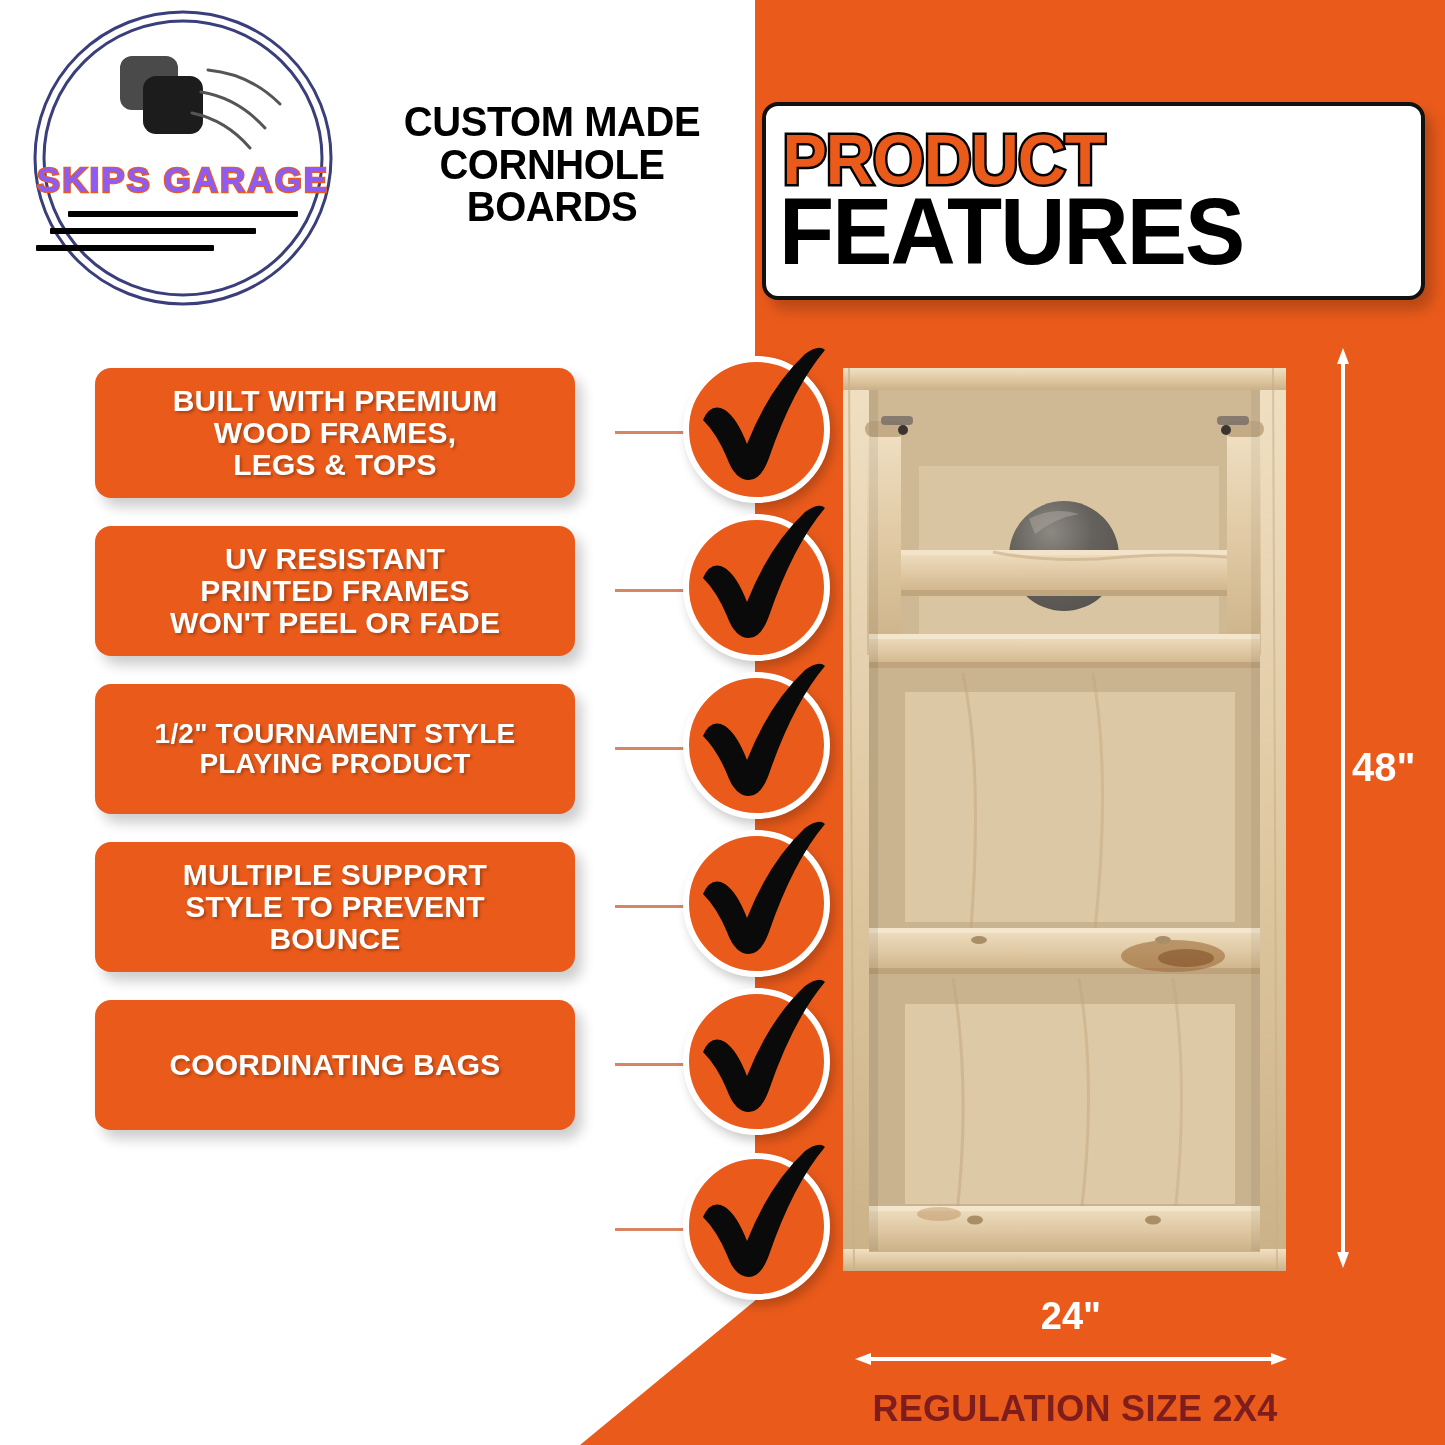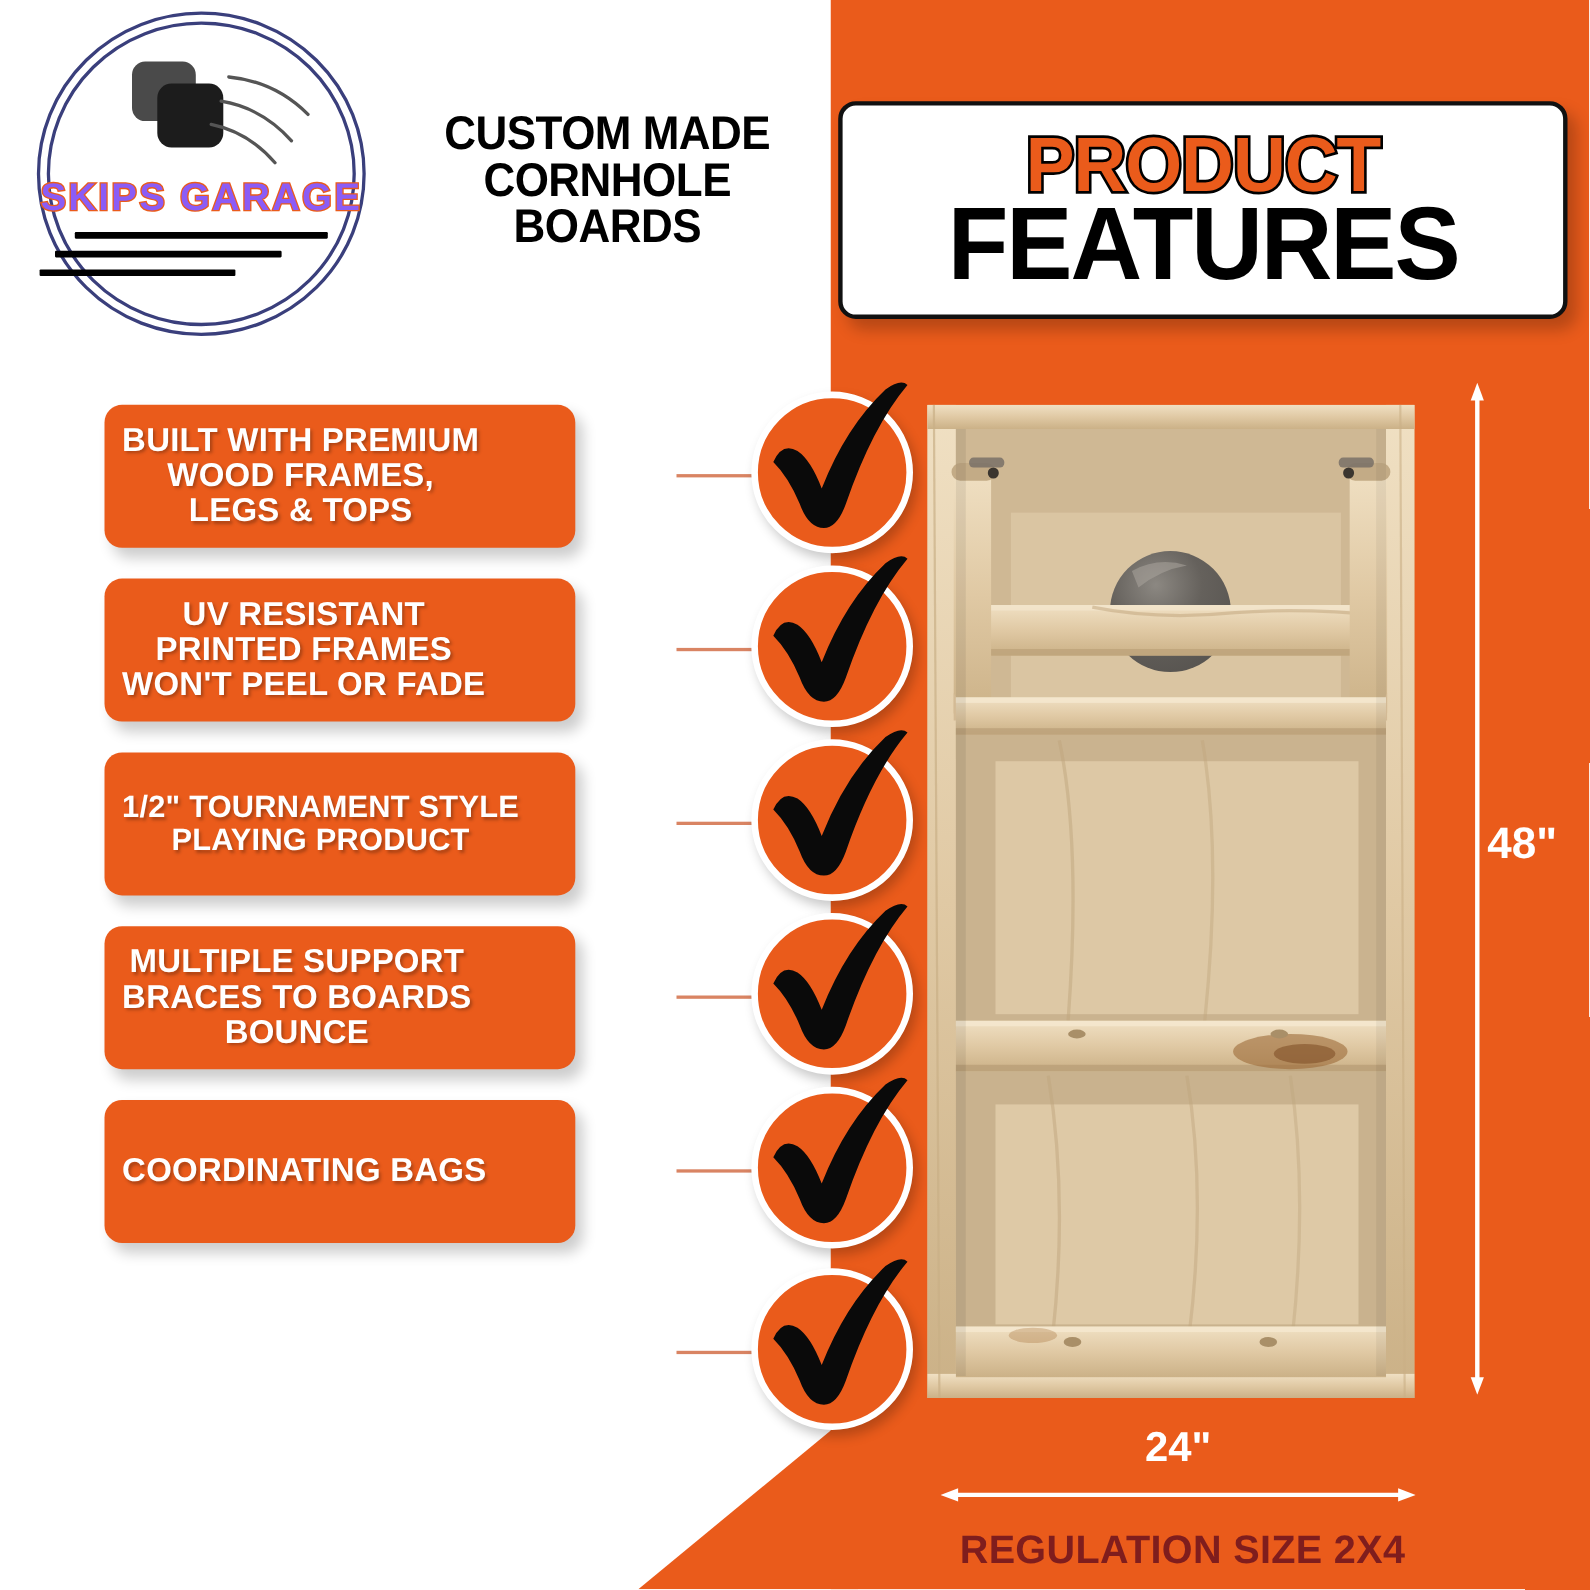--- a/index.html
+++ b/index.html
@@ -47,47 +47,47 @@
     text-align:center;
     font-size:43px;line-height:0.99;
     font-weight:900;color:#000;letter-spacing:-0.5px;
     font-family:"Liberation Sans", sans-serif;
     transform:scaleX(0.93);transform-origin:center top;
   }
   .header-title div{white-space:nowrap;}
 
   
   .pf-badge{
-    position:absolute;left:762px;top:92px;width:655px;height:190px;
+    position:absolute;left:762px;top:102px;width:655px;height:190px;
     background:#fff;border:4px solid #111;border-radius:16px;
     box-shadow:8px 10px 14px rgba(0,0,0,0.22);
-    display:flex;flex-direction:column;align-items:center;justify-content:center;
+    display:flex;flex-direction:column;justify-content:center;
   }
   .pf-product{
     font-size:70px;font-weight:900;letter-spacing:-1px;line-height:0.95;
     color:#EA5B1B;
     -webkit-text-stroke:5px #000;
     paint-order:stroke fill;
     transform:scaleX(0.95);
     font-family:"Liberation Sans", sans-serif;
   }
   .pf-features{
     font-size:94px;font-weight:900;letter-spacing:-2px;line-height:0.92;
     color:#000;margin-top:-4px;
     transform:scaleX(0.96);
     font-family:"Liberation Sans", sans-serif;
   }
 
   
   .feature-row{position:absolute;left:0;width:840px;height:130px;}
   .pill{
-    position:absolute;left:95px;top:0;width:428px;height:100%;
+    position:absolute;left:95px;top:0;width:480px;height:100%;
     background:#EA5B1B;border-radius:16px;
     box-shadow:7px 9px 13px rgba(0,0,0,0.20);
-    display:flex;align-items:center;
+    display:flex;align-items:center;justify-content:center;
     box-sizing:border-box;padding:4px 16px;
   }
   .pill-text{
     text-align:center;color:#fff;
     font-size:30px;font-weight:bold;line-height:1.06;
     letter-spacing:0.2px;
     text-shadow:2px 2px 3px rgba(0,0,0,0.28);
     font-family:"Liberation Sans", sans-serif;
   }
   .pill-text.small{font-size:28px;}
@@ -212,21 +212,21 @@
     <div class="check-circle"></div>
     <svg class="check-glyph" viewBox="0 0 165 165">
       <path d="M30 80 Q38 62 52 70 Q64 78 74 104 Q96 48 132 14 Q146 4 152 10 Q120 48 96 118 Q88 140 76 140 Q62 140 54 118 Q44 94 30 80 Z" fill="#0A0A0A"></path>
     </svg>
   </div>
 
   <div class="feature-row" style="top:842px;">
     <div class="pill">
       <div class="pill-text">
         <div>MULTIPLE SUPPORT</div>
-          <div>BRACES TO BOARDS</div>
+          <div>STYLE TO PREVENT</div>
           <div>BOUNCE</div>
       </div>
     </div>
     <div class="connector"></div>
     <div class="check-circle"></div>
     <svg class="check-glyph" viewBox="0 0 165 165">
       <path d="M30 80 Q38 62 52 70 Q64 78 74 104 Q96 48 132 14 Q146 4 152 10 Q120 48 96 118 Q88 140 76 140 Q62 140 54 118 Q44 94 30 80 Z" fill="#0A0A0A"></path>
     </svg>
   </div>
 

